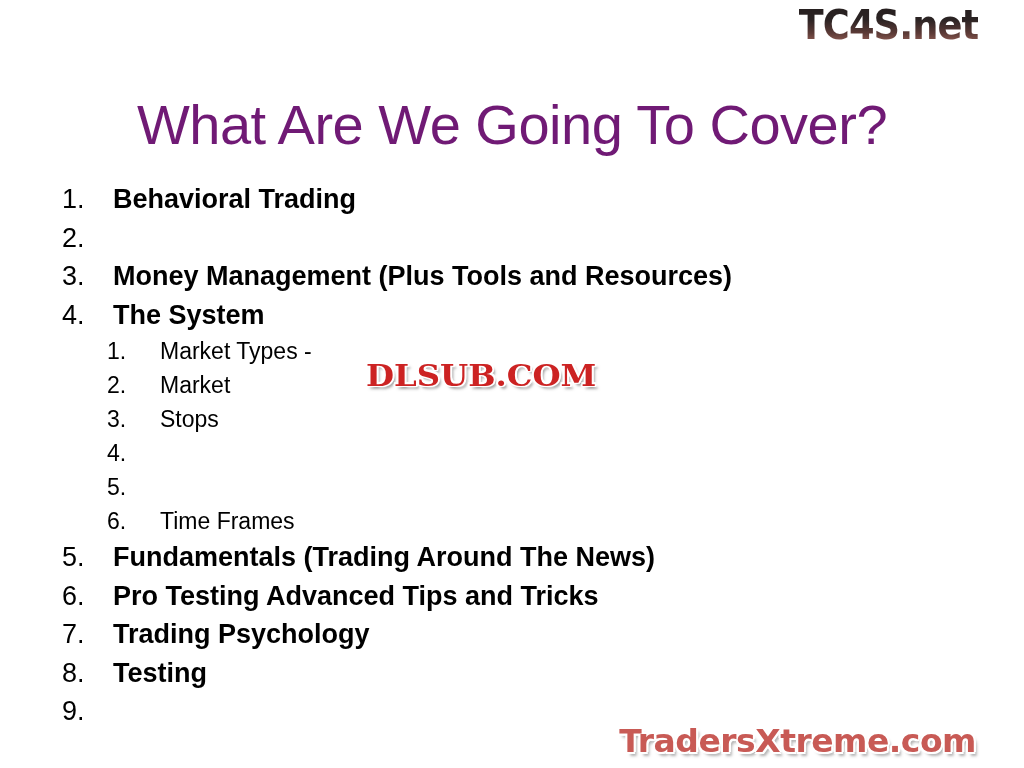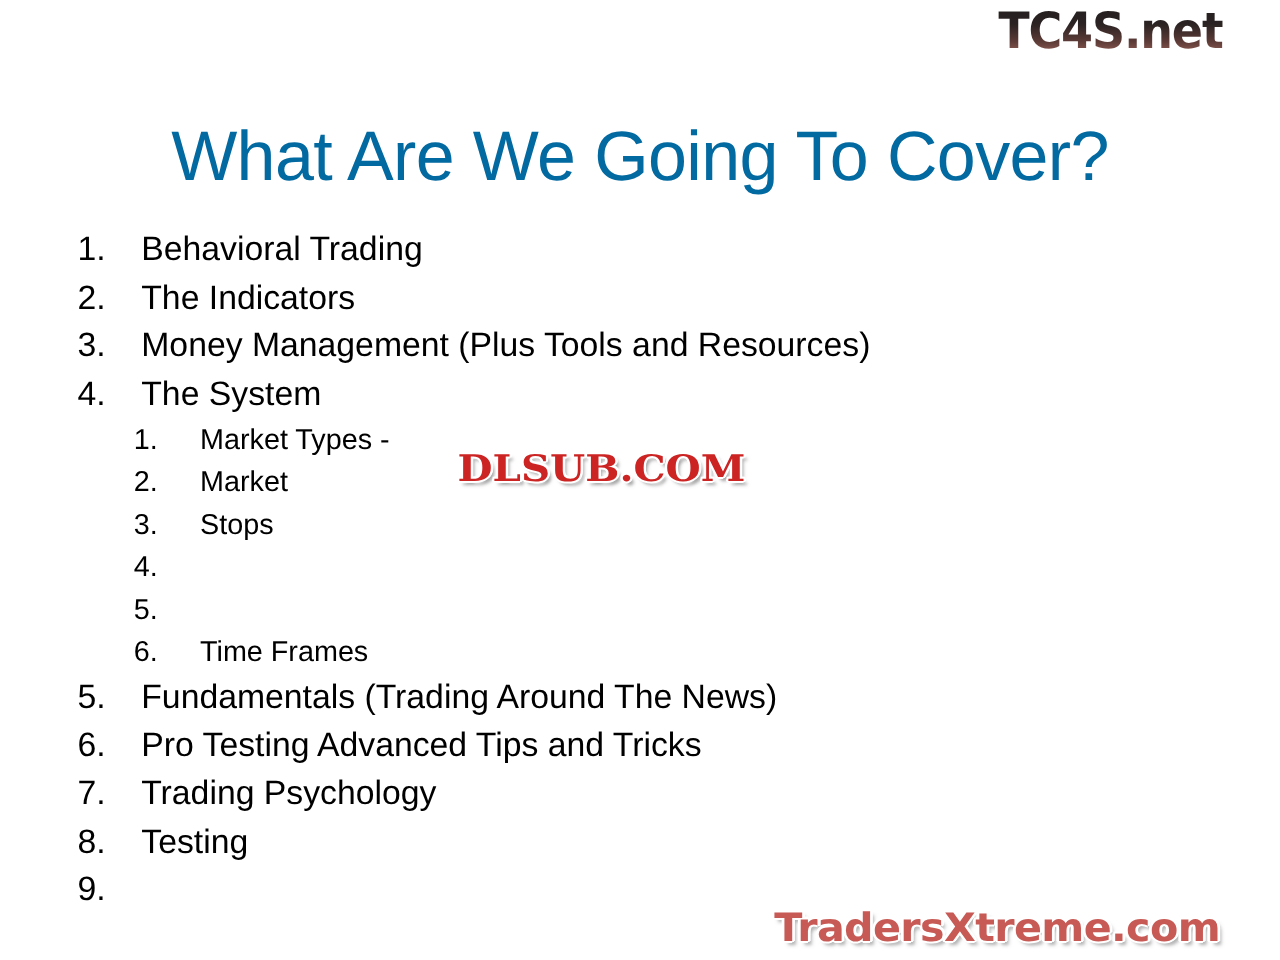--- a/index.html
+++ b/index.html
@@ -26,21 +26,21 @@
   
   .slide-title {
     position: absolute;
     left: 0;
     top: 58px;
     width: 1024px;
     text-align: center;
     font-family: "Liberation Sans", sans-serif;
     font-size: 56px;
     font-weight: 400;
-    color: #0369a1;
+    color: #701a75;
     letter-spacing: -0.5px;
     white-space: nowrap;
     line-height: 1.05;
   }
 
   
   .outline {
     position: absolute;
     left: 55px;
     top: 180px;
@@ -58,20 +58,21 @@
   }
   .lvl1-item .num {
     width: 58px;
     flex: 0 0 58px;
     text-align: left;
     padding-left: 7px;
     box-sizing: border-box;
   }
   .lvl1-item .txt {
     flex: 0 1 auto;
+    font-weight: bold;
   }
 
   .sublist {
     margin: 0;
     padding: 0;
   }
   .lvl2-item {
     display: flex;
     align-items: baseline;
     height: 34px;
@@ -178,21 +179,20 @@
 
   <div class="outline">
 
     <div class="lvl1-item">
       <span class="num">1.</span>
       <span class="txt">Behavioral Trading</span>
     </div>
 
     <div class="lvl1-item">
       <span class="num">2.</span>
-      <span class="txt">The Indicators</span>
     </div>
 
     <div class="lvl1-item">
       <span class="num">3.</span>
       <span class="txt">Money Management (Plus Tools and Resources)</span>
     </div>
 
     <div class="lvl1-item">
       <span class="num">4.</span>
       <span class="txt">The System</span>

